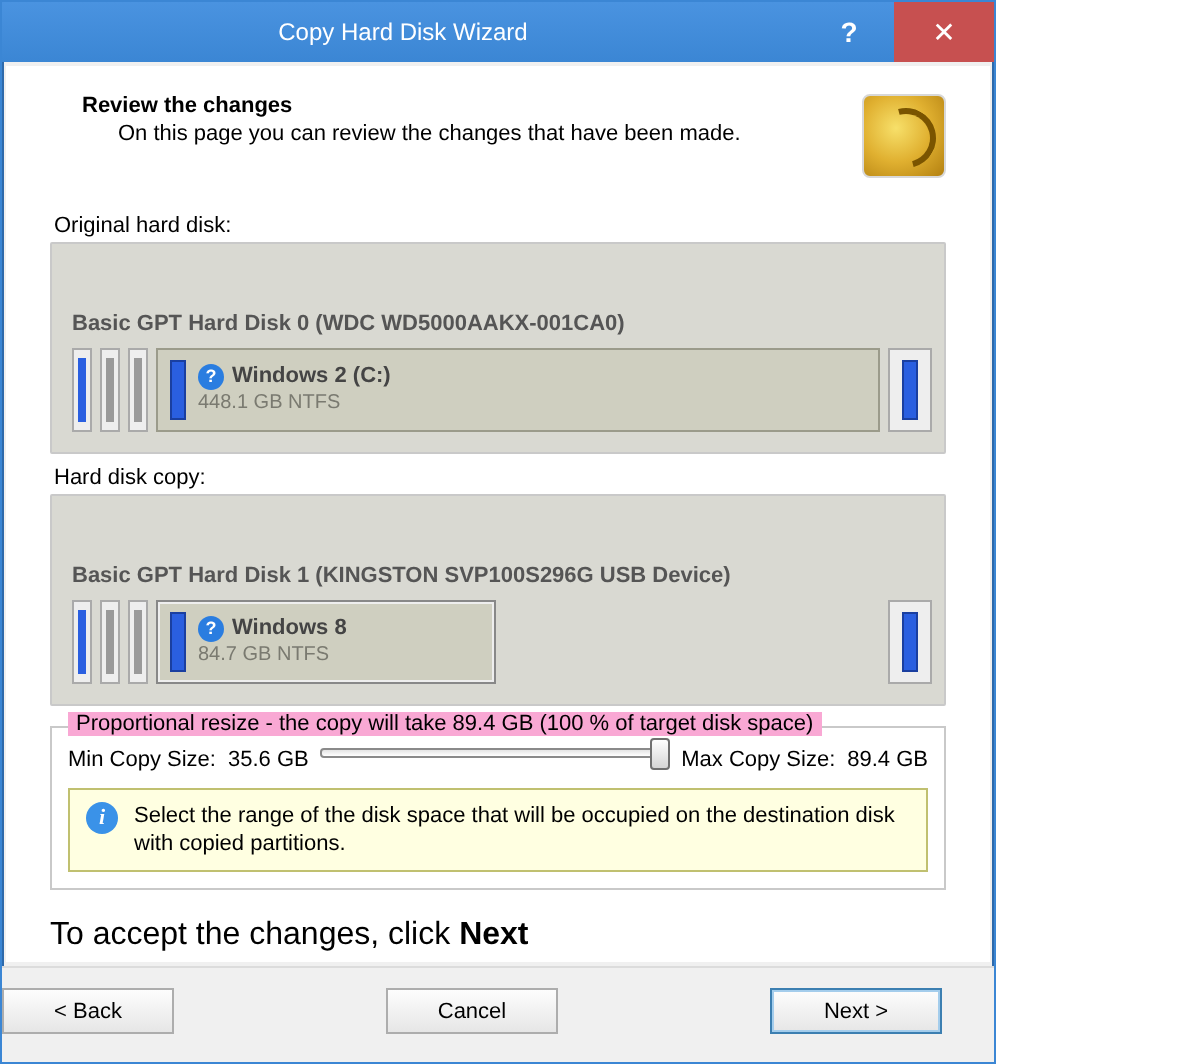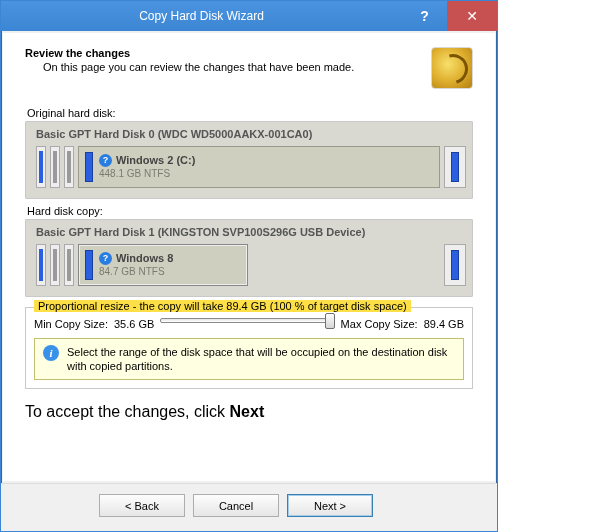--- a/index.html
+++ b/index.html
@@ -52,20 +52,21 @@
     margin: 2px;
     padding: 14px 22px 10px 22px;
     display: flex;
     flex-direction: column;
     overflow: hidden;
   }
   .header-row {
     display: flex;
     align-items: flex-start;
     margin-bottom: 12px;
+    margin-left: 16px;
   }
   .header-text { flex: 1; }
   .header-text .h1 {
     font-weight: bold;
     font-size: 11px;
   }
   .header-text .h2 {
     margin-left: 18px;
     margin-top: 2px;
     font-size: 11px;
@@ -99,20 +100,21 @@
     background: #d9d9d2;
     padding: 6px 6px 10px 10px;
     border-radius: 1px;
     position: relative;
   }
   .disk-title {
     font-weight: bold;
     color: #555;
     font-size: 11px;
     margin-bottom: 6px;
+    margin-top: 28px;
   }
   .part-row {
     display: flex;
     align-items: stretch;
     gap: 4px;
     height: 42px;
   }
   .stub {
     width: 10px;
     border: 1px solid #aaa;
@@ -187,21 +189,21 @@
   .resize-group {
     border: 1px solid #c9c9c9;
     margin-top: 10px;
     padding: 10px 8px 8px 8px;
     position: relative;
   }
   .resize-group .legend {
     position: absolute;
     top: -8px;
     left: 8px;
-    background: #fde047;
+    background: #f9a8d4;
     padding: 0 4px;
     font-size: 11px;
   }
   .slider-row {
     display: flex;
     gap: 6px;
     font-size: 11px;
     margin-bottom: 8px;
   }
   .slider-track {
@@ -239,21 +241,21 @@
     font-size:11px;font-family:Georgia,serif;font-style:italic;
     flex-shrink:0;
   }
   .accept-row {
     margin-top: 14px;
     font-size: 16px;
   }
   .accept-row b { font-weight: bold; }
   .footer {
     display: flex;
-    justify-content: center;
+    justify-content: space-between;
     gap: 8px;
     padding: 10px 26px 14px 0;
     background: #f0f0f0;
     border-top: 1px solid #dcdcdc;
   }
   .footer button, .wbtn {
     min-width: 86px;
     height: 23px;
     border: 1px solid #adadad;
     background: linear-gradient(#fdfdfd,#e6e6e6);

